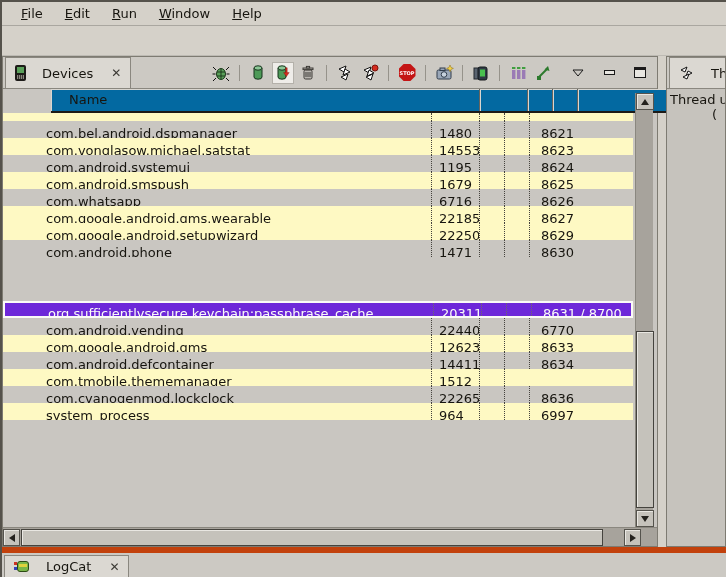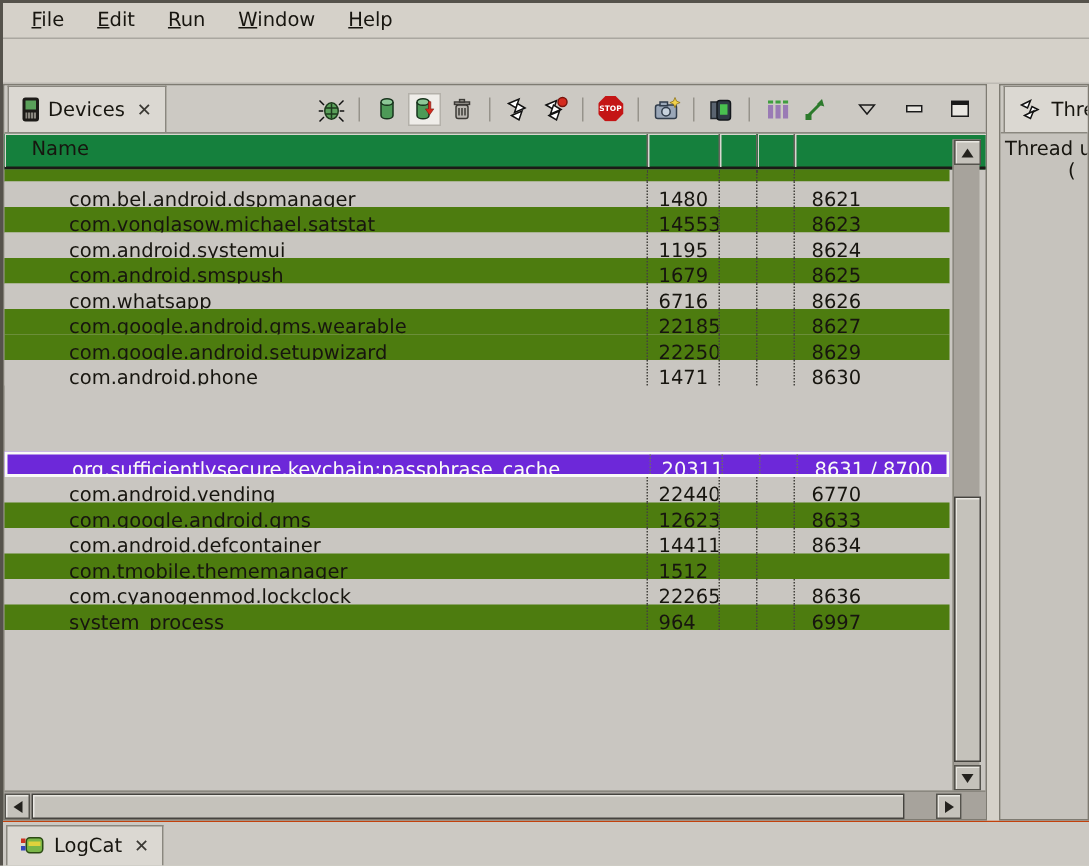--- a/index.html
+++ b/index.html
@@ -18,46 +18,46 @@
   .main-toolbar { height:30px; background:#d5d1c9; border-bottom:1px solid #bdbab3; }
   
   .main { display:flex; height:491px; }
   .panel { border:1px solid #7e7b72; background:#c9c6c1; position:relative; }
   .left-panel  { width:656px; }
   .sash { width:8px; background:#d5d1c9; }
   .right-panel { flex:1; overflow:hidden; }
   
   .tabbar { height:32px; background:#ccc9c3; border-bottom:1px solid #8a877f;
             display:flex; align-items:stretch; position:relative; }
-  .tab { display:flex; align-items:center; gap:6px; padding:0 9px; margin-left:2px;
+  .tab { display:flex; align-items:center; gap:16px; padding:0 9px; margin-left:2px;
          background:#dbd8d2; border:1px solid #8a877f; border-bottom:none;
          white-space:nowrap; cursor:default; }
   .tab-close { font-size:12px; font-weight:bold; color:#3a3833; line-height:1; padding-left:2px; }
   
   .view-tools { position:absolute; right:6px; top:0; height:100%;
                 display:flex; align-items:center; gap:3px; }
   .tbtn { width:22px; height:22px; display:flex; align-items:center; justify-content:center; }
   .tbtn.active { background:#efede9; border:1px solid #b4b1aa; }
   .tsep { width:1px; height:16px; background:#96938b; margin:0 4px; }
   .stop-badge { width:17px; height:17px; background:#c41515; color:#fff;
       clip-path:polygon(30% 0,70% 0,100% 30%,100% 70%,70% 100%,30% 100%,0 70%,0 30%);
       display:flex; align-items:center; justify-content:center;
       font-size:5px; font-weight:bold; letter-spacing:0; }
   .minimize-glyph { width:11px; height:5px; border:1px solid #1a1a1a; background:#e8e6e1; }
   .maximize-glyph { width:12px; height:11px; border:1px solid #1a1a1a; border-top:3px solid #1a1a1a; background:#e8e6e1; }
   
-  .theader { display:flex; height:24px; background:#15803d; border-bottom:2px solid #1c1a17;
-             width:100%; }
+  .theader { display:flex; height:24px; background:#0369a1; border-bottom:2px solid #1c1a17;
+             width:100%;margin-left:48px; }
   .hcell { border-right:1px solid #67645d; box-shadow:inset 1px 1px 0 #d9d6d0;
            line-height:22px; }
   .hc0 { width:429px; padding-left:18px; } .hc1 { width:48px; } .hc2 { width:25px; }
   .hc3 { width:25px; } .hc4 { flex:1; border-right:none; }
   .tbody { width:630px; }
   .trow { display:flex; height:17px; line-height:25px; }
-  .trow.light { background:#c9c6c1; } .trow.dark { background:#4d7c0f; }
+  .trow.light { background:#c9c6c1; } .trow.dark { background:#fef9c3; }
   .trow.partial { height:8px; }
   .trow.sel { background:#6d28d9; color:#fbfbf8; border:2px solid #fafaf7; line-height:21px;margin-top:44px; }
   .tcell { overflow:hidden; white-space:nowrap; }
   .cc0 { width:428px; padding-left:43px; }
   .cc1 { width:48px; padding-left:7px; border-left:1px dotted #45433e; }
   .cc2 { width:25px; border-left:1px dotted #45433e; }
   .cc3 { width:25px; border-left:1px dotted #45433e; }
   .cc4 { flex:1; padding-left:11px; border-left:1px dotted #45433e; }
   .trow.sel .cc1,.trow.sel .cc2,.trow.sel .cc3,.trow.sel .cc4 { border-left-color:#6e6b66; }
   
@@ -79,21 +79,21 @@
   .hbtn-l { position:absolute; left:0; top:1px; width:17px; height:17px; }
   .hbtn-r { position:absolute; right:16px; top:1px; width:17px; height:17px; }
   .hbtn-l,.hbtn-r { background:#c5c2bb; border:1px solid #55534d; box-shadow:inset 1px 1px 0 #e9e7e2;
                     display:flex; align-items:center; justify-content:center; }
   .hthumb { position:absolute; left:18px; top:1px; height:17px; width:582px;
             background:#c5c2bb; border:1px solid #45433e; box-shadow:inset 1px 1px 0 #e9e7e2; }
   
   .threads-msg { padding:3px 0 0 3px; white-space:nowrap; overflow:hidden; background:#c6c3bd; height:100%; }
   .threads-msg .l2 { padding-left:42px; }
   
-  .bottom-panel { height:30px; background:#ccc9c3; border-top:1px solid #c2410c;
+  .bottom-panel { height:30px; background:#ccc9c3; border-top:6px solid #c2410c;
                   display:flex; align-items:stretch; margin-top:0; }
   .bottom-panel .tab { margin-top:2px; }
   
   .phone-icon { width:11px; height:16px; background:#1d1b18; border-radius:2px; position:relative; }
   .phone-icon::before { content:""; position:absolute; left:2px; top:2px; width:7px; height:6px; background:#5aa05a; }
   .phone-icon::after  { content:""; position:absolute; left:2px; top:10px; width:7px; height:4px;
                         background:repeating-linear-gradient(90deg,#8a877f 0 1px,#3a3833 1px 2px); }
   .logcat-icon { width:16px; height:14px; position:relative; }
   .logcat-icon .body { position:absolute; left:3px; top:1px; width:12px; height:11px;
                        background:#7ab648; border:1px solid #2c4a14; border-radius:3px; }

